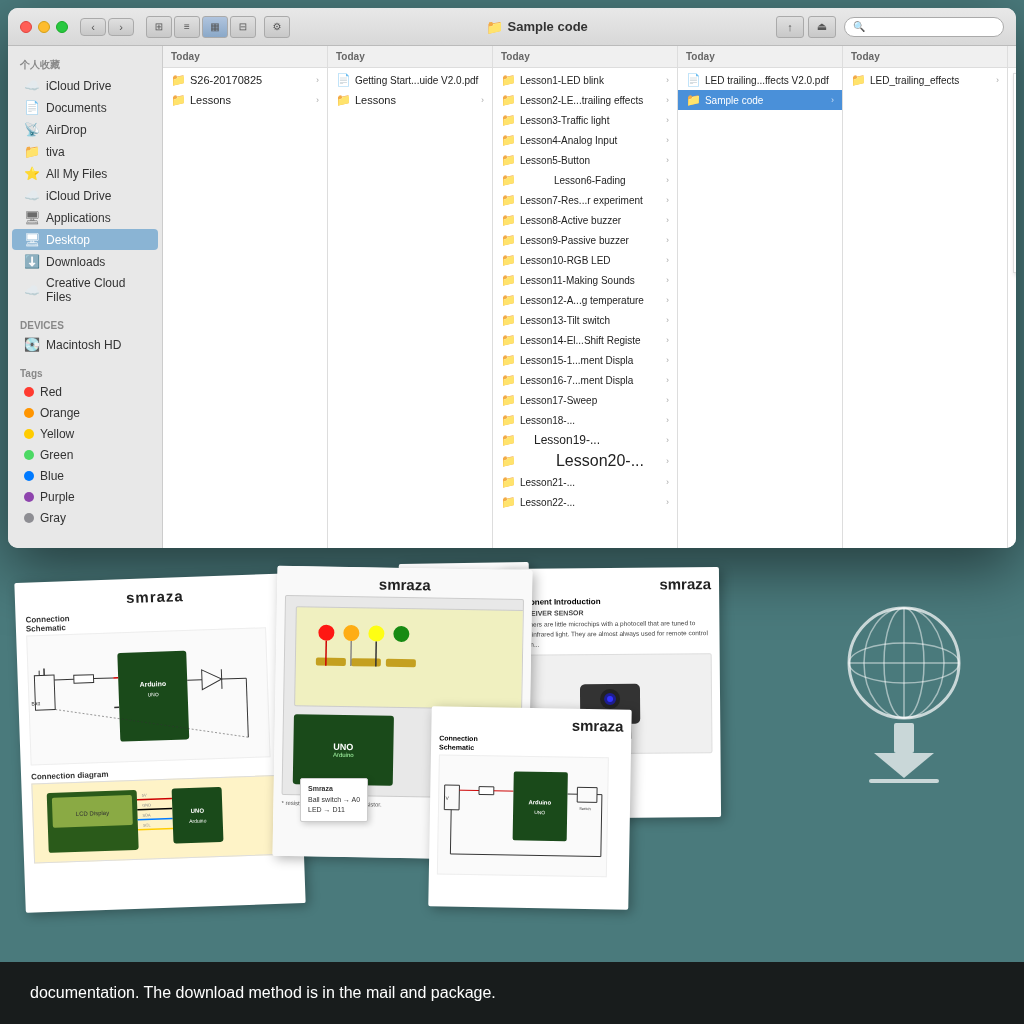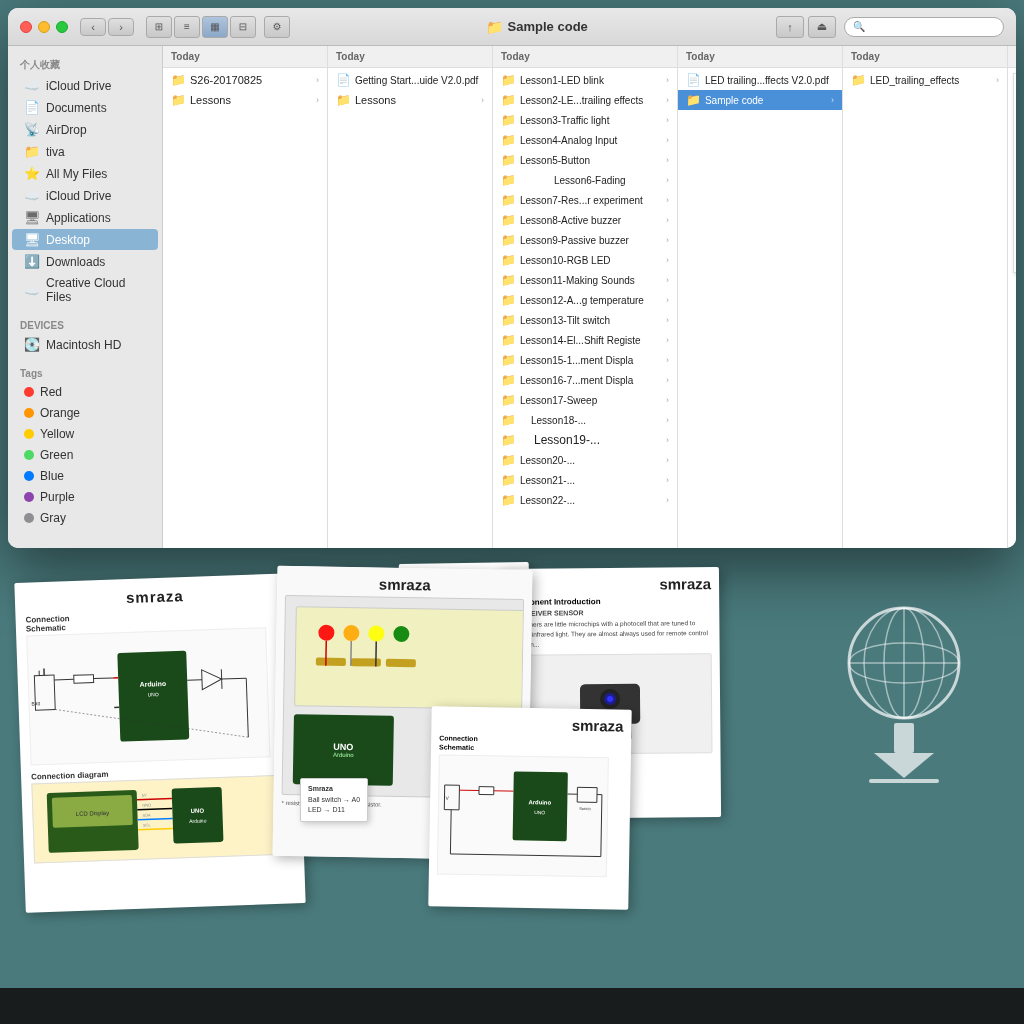--- a/index.html
+++ b/index.html
@@ -506,31 +506,31 @@
             <span style="font-size:10px;">Lesson16-7...ment Displa</span>
             <span class="fi-arrow">›</span>
           </div>
           <div class="file-item">
             <span class="fi-icon">📁</span>
             <span style="font-size:10px;">Lesson17-Sweep</span>
             <span class="fi-arrow">›</span>
           </div>
           <div class="file-item">
             <span class="fi-icon">📁</span>
-            <span style="font-size:10px;margin-left:11px;">Lesson18-...</span>
+            <span style="font-size:10px;">Lesson18-...</span>
             <span class="fi-arrow">›</span>
           </div>
           <div class="file-item">
             <span class="fi-icon">📁</span>
             <span style="font-size:12px;margin-left:14px;">Lesson19-...</span>
             <span class="fi-arrow">›</span>
           </div>
           <div class="file-item">
             <span class="fi-icon">📁</span>
-            <span style="font-size:10px;">Lesson20-...</span>
+            <span style="font-size:16px;margin-left:36px;">Lesson20-...</span>
             <span class="fi-arrow">›</span>
           </div>
           <div class="file-item">
             <span class="fi-icon">📁</span>
             <span style="font-size:10px;">Lesson21-...</span>
             <span class="fi-arrow">›</span>
           </div>
           <div class="file-item">
             <span class="fi-icon">📁</span>
             <span style="font-size:10px;">Lesson22-...</span>
@@ -768,13 +768,14 @@
     <svg width="80" height="60" viewBox="0 0 80 60" style="margin-top:-20px;">
 
       <rect x="30" y="0" width="20" height="30" fill="rgba(255,255,255,0.7)" rx="2"></rect>
       <polygon points="10,30 70,30 40,55" fill="rgba(255,255,255,0.7)"></polygon>
       <rect x="5" y="56" width="70" height="4" fill="rgba(255,255,255,0.7)" rx="2"></rect>
     </svg>
   </div>
 </div>
 
 <div class="bottom-banner">
+  <div>documentation. The download method is in the mail and package.</div>
 </div>
 
 </body></html>

